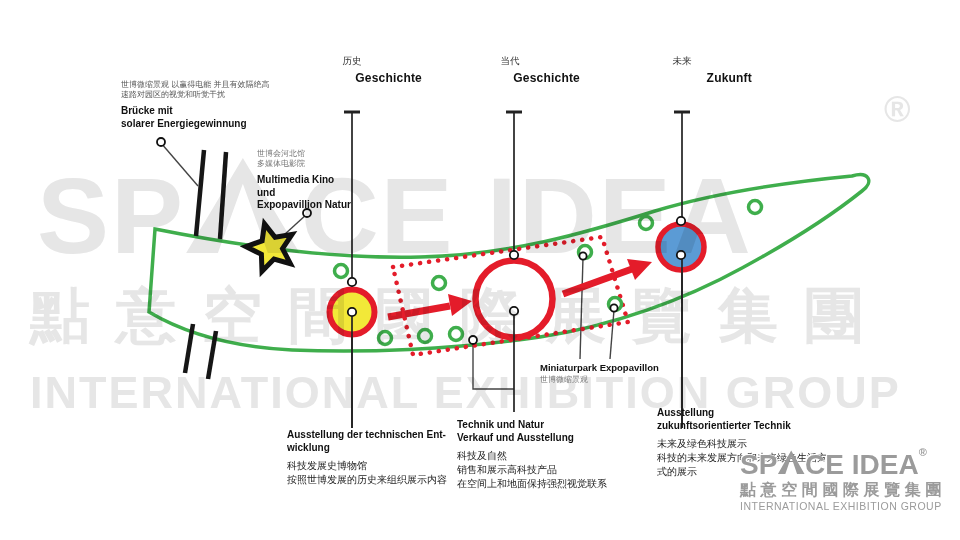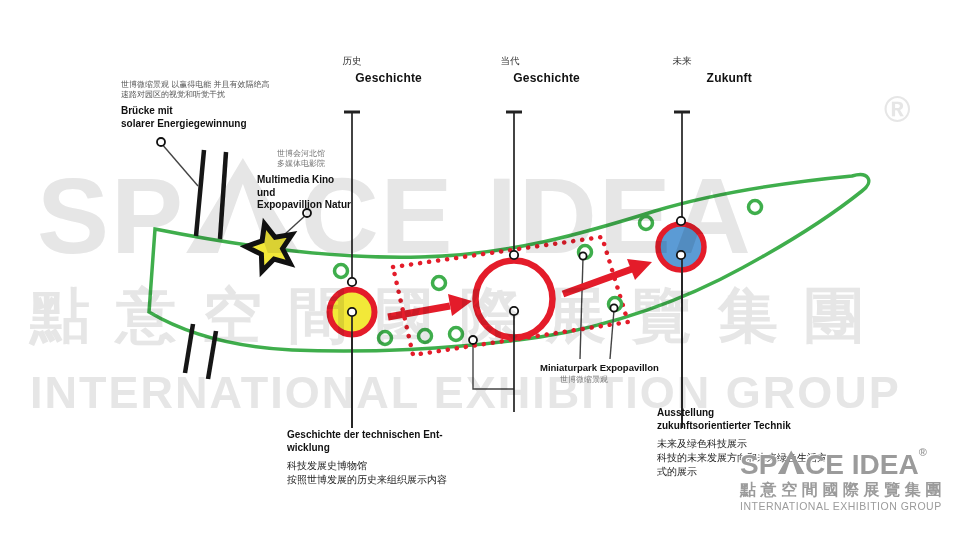--- a/index.html
+++ b/index.html
@@ -21,21 +21,21 @@
        clip-path:polygon(50% 0%,100% 100%,72% 100%,50% 27%,28% 100%,0% 100%);}
   .tri-big{width:1.05em;height:.88em;margin:0 .01em;}
   .tri-small{width:.95em;height:.84em;margin:0 .02em;}
 
   
   .lbl{position:absolute;z-index:3;color:#111;}
   .col{width:140px;text-align:center;}
   .col .cn{font-size:9.5px;color:#333;margin-bottom:3px;}
   .col .de{font-size:12px;font-weight:bold;letter-spacing:.2px;text-align:right;}
   .tinycn{font-size:8px;color:#555;line-height:10px;}
-  .graycn{color:#777;margin-left:20px;}
+  .graycn{color:#777;}
   .debold{font-size:10px;font-weight:bold;line-height:12.5px;color:#111;}
   .cnline{font-size:10px;line-height:14px;color:#222;}
   .gap4{height:5px;}
 
   
   .logo{position:absolute;right:14px;top:447px;z-index:4;color:#9b9b9b;text-align:left;}
   .logo-row1{font-size:28px;font-weight:bold;line-height:1;white-space:nowrap;
              text-shadow:1px 1px 0 #fff,-1px -1px 0 #fff;}
   .logo-reg{font-size:11px;vertical-align:18px;font-weight:bold;}
   .logo-row2{font-size:16px;font-weight:bold;letter-spacing:4.6px;line-height:1;margin-top:3px;white-space:nowrap;}
@@ -166,27 +166,35 @@
     <div class="debold">und</div>
     <div class="debold">Expopavillion Natur</div>
   </div>
 
   <div class="lbl" style="left:540px;top:362px;">
     <div class="debold" style="font-size:9.5px;">Miniaturpark Expopavillon</div>
     <div class="tinycn graycn">世博微缩景观</div>
   </div>
 
   <div class="lbl" style="left:287px;top:429px;width:175px;">
-    <div class="debold">Geschichte der technischen Ent-</div>
+    <div class="debold">Ausstellung der technischen Ent-</div>
     <div class="debold">wicklung</div>
     <div class="gap4"></div>
     <div class="cnline">科技发展史博物馆</div>
     <div class="cnline">按照世博发展的历史来组织展示内容</div>
   </div>
 
+  <div class="lbl" style="left:457px;top:419px;width:180px;">
+    <div class="debold">Technik und Natur</div>
+    <div class="debold">Verkauf und Ausstellung</div>
+    <div class="gap4"></div>
+    <div class="cnline">科技及自然</div>
+    <div class="cnline">销售和展示高科技产品</div>
+    <div class="cnline">在空间上和地面保持强烈视觉联系</div>
+  </div>
 
   <div class="lbl" style="left:657px;top:407px;width:185px;">
     <div class="debold">Ausstellung</div>
     <div class="debold">zukunftsorientierter Technik</div>
     <div class="gap4"></div>
     <div class="cnline">未来及绿色科技展示</div>
     <div class="cnline">科技的未来发展方向和未来绿色生活方</div>
     <div class="cnline">式的展示</div>
   </div>
 

